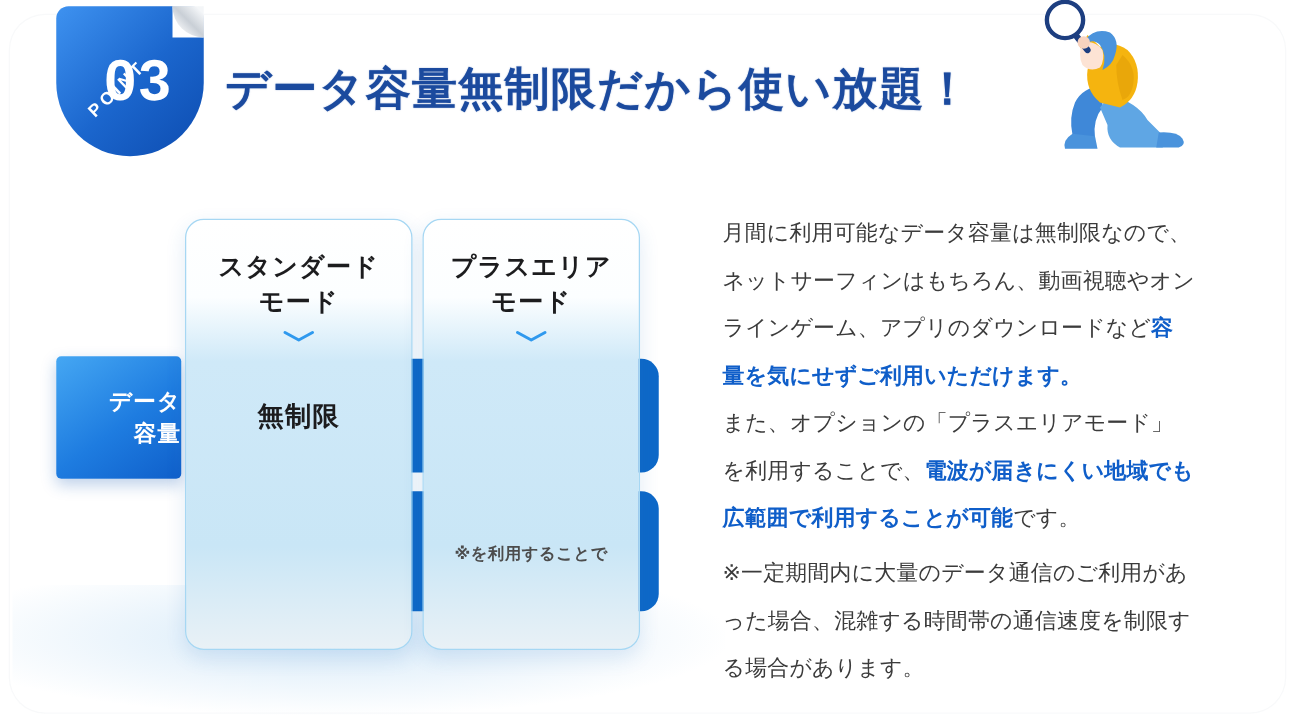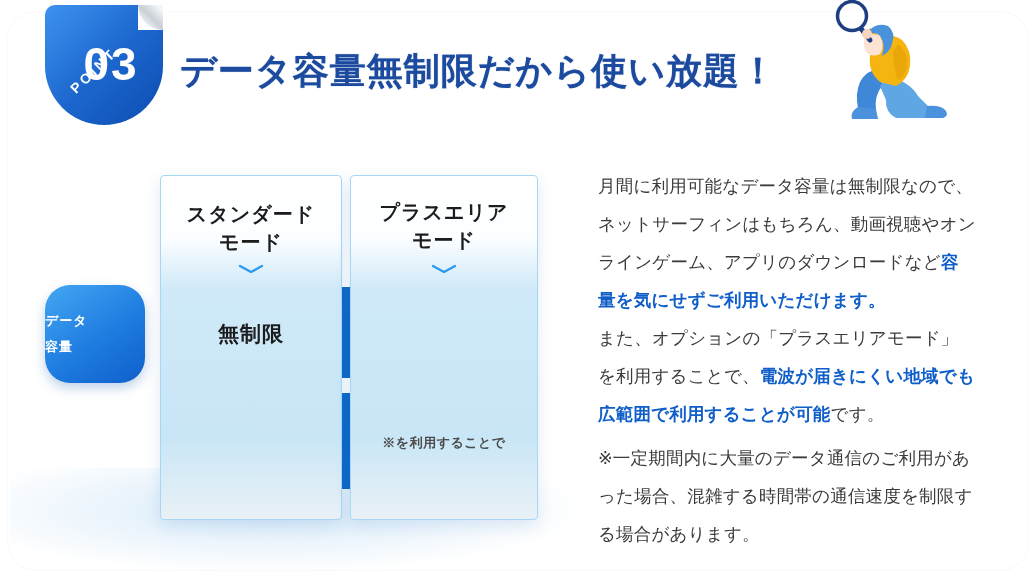--- a/index.html
+++ b/index.html
@@ -26,44 +26,44 @@
   .title { position:absolute; left:180px; top:47px; font-size:36px; font-weight:900;
            color:#1b4a9e; letter-spacing:1px; white-space:nowrap;
            text-shadow:0 0 1px rgba(27,74,158,0.6); }
 
   
   .table { position:absolute; left:45px; top:175px; width:482px; height:345px; }
   .band { position:absolute; left:200px; width:282px; background:#0d68c8; border-radius:0 14px 14px 0; }
   .band.r1 { top:112px; height:91px; }
   .band.r2 { top:218px; height:96px; }
   .row-label { position:absolute; left:0; width:100px; z-index:2;
-               display:flex; flex-direction:column; align-items:flex-start; justify-content:center;
-               color:#ffffff; font-weight:bold; font-size:13px; line-height:26px; letter-spacing:1px;
+               display:flex; flex-direction:column; align-items:flex-end; justify-content:center;
+               color:#ffffff; font-weight:bold; font-size:18px; line-height:26px; letter-spacing:1px;
                background:linear-gradient(145deg,#45a7f3 0%,#1e7ce0 55%,#0f5fca 100%);
-               border-radius:25px; box-shadow:0 5px 12px rgba(20,90,180,0.28); }
+               border-radius:4px; box-shadow:0 5px 12px rgba(20,90,180,0.28); }
   .row-label.r1 { top:110px; height:98px; }
   .row-label.r2 { top:217px; height:96px; }
   .mode-col { position:absolute; top:0; height:345px; z-index:3;
-              border:1px solid #a6d7f3; border-radius:4px;
+              border:1px solid #a6d7f3; border-radius:15px;
               background:linear-gradient(180deg,#ffffff 0%,#fcfeff 18%,#cfe9f8 33%,#c9e6f6 76%,#e9f1f6 100%);
-              box-shadow:0 6px 16px rgba(40,110,190,0.14);margin-left:12px; }
+              box-shadow:0 6px 16px rgba(40,110,190,0.14); }
   .mode-col.c1 { left:103px; width:182px; }
-  .mode-col.c2 { left:293px; width:188px;font-family:Liberation Mono, monospace; }
+  .mode-col.c2 { left:293px; width:174px; }
   .col-header { padding-top:24px; text-align:center; font-weight:bold; font-size:20px;
                 line-height:28px; color:#1c1c1e; letter-spacing:1px; }
   .chevron { display:block; margin:8px auto 0 auto; }
   .cell { position:absolute; left:0; right:0; display:flex; flex-direction:column;
           align-items:center; justify-content:center; color:#1c1c1e; font-weight:bold; }
   .cell.r1 { top:112px; height:91px; font-size:24px; letter-spacing:1px; }
   .cell.r2 { top:218px; height:96px; }
   .cell .main { font-size:21px; line-height:31px; text-align:center; letter-spacing:1px; }
   .cell .note { font-size:13px; color:#4c4c4c; font-weight:bold; margin-top:2px; letter-spacing:0.5px; }
 
   
-  .desc { position:absolute; left:578px; top:167px; width:378px;margin-left:20px; }
+  .desc { position:absolute; left:578px; top:167px; width:378px; }
   .desc p { font-size:17.5px; line-height:38px; color:#3b3b3b; letter-spacing:0.2px; }
   .desc .hl { color:#0f5ec9; font-weight:bold; }
   .footnote { margin-top:6px; width:384px; font-size:12.5px; line-height:20px; color:#595959; }
 
   
   .illus { position:absolute; left:830px; top:0; width:130px; height:135px; }
 </style>
 </head>
 <body>
 

